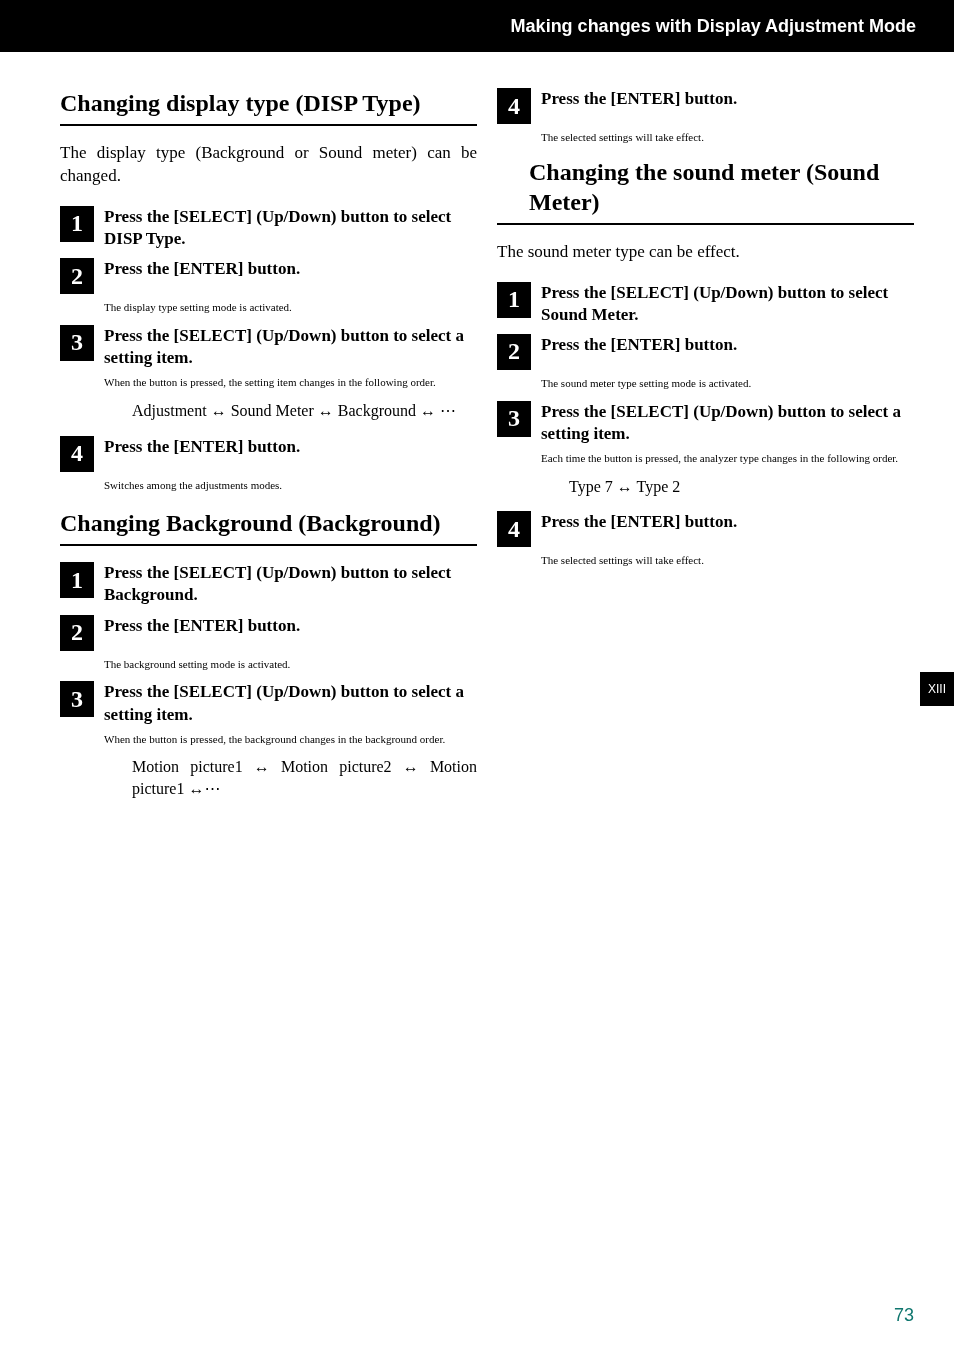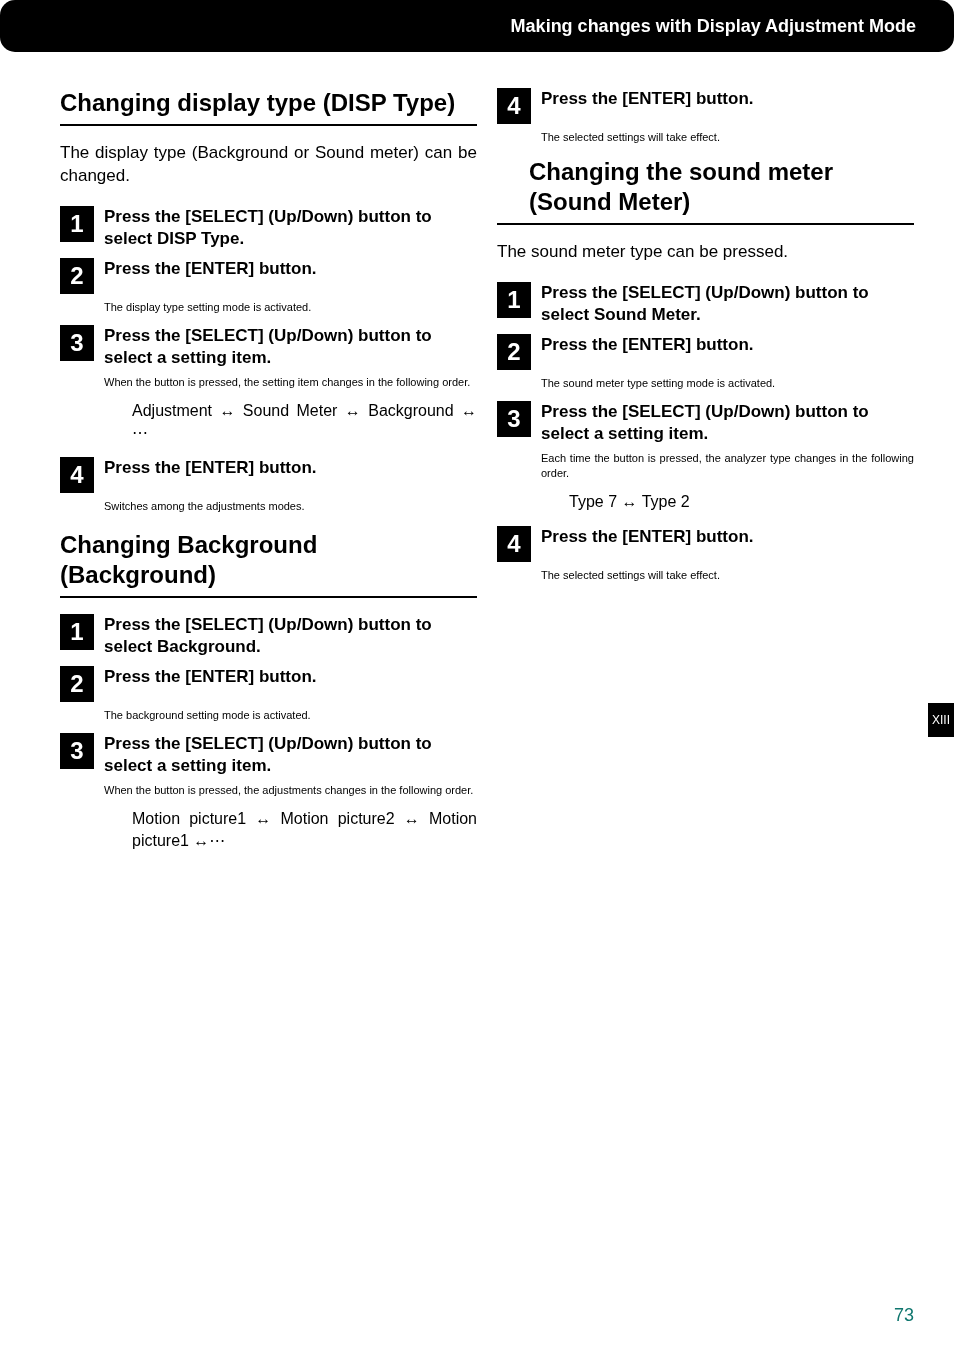--- a/index.html
+++ b/index.html
@@ -1,30 +1,30 @@
 <!DOCTYPE html>
 <html><head>
 <meta charset="utf-8">
 <style>
   * { margin: 0; padding: 0; box-sizing: border-box; }
   html, body { width: 954px; height: 1352px; background: #fff; font-family: Arial, Helvetica, sans-serif; color: #000; }
   .page { position: relative; width: 954px; height: 1352px; }
-  .topbar { background: #000; height: 52px; display: flex; align-items: center; justify-content: flex-end; padding-right: 38px; border-radius: 15px; }
+  .topbar { background: #000; height: 52px; display: flex; align-items: center; justify-content: flex-end; padding-right: 38px; }
   .topbar-title { color: #fff; font-size: 18px; font-weight: bold; }
-  .content { display: flex; padding: 36px 40px 0 60px; gap: 20px; }
+  .content { display: flex; padding: 36px 40px 0 60px; gap: 20px; font-family: Liberation Serif, serif; }
   .col { flex: 1 1 0; }
   .section-heading { font-size: 24px; font-weight: bold; line-height: 1.25; margin-bottom: 6px; }
   .section-rule { border: none; border-top: 2px solid #000; margin-bottom: 16px; }
   .intro { font-size: 17px; text-align: justify; margin-bottom: 18px; line-height: 1.35; }
   .step { display: flex; align-items: flex-start; margin-top: 8px; margin-bottom: 6px; }
   .step-num { flex: 0 0 34px; height: 36px; background: #000; color: #fff; font-weight: bold; font-size: 24px; display: flex; align-items: center; justify-content: center; margin-right: 10px; }
   .step-title { font-size: 17px; font-weight: bold; line-height: 1.3; padding-top: 0; }
   .step-body { margin-left: 44px; font-size: 11px; text-align: justify; line-height: 1.35; margin-bottom: 10px; margin-top: 6px; }
   .step-sub { margin-left: 72px; font-size: 16px; text-align: justify; line-height: 1.35; margin-bottom: 14px; }
-  .side-tab { position: absolute; right: 0; top: 703px; width: 26px; height: 34px; background: #000; color: #fff; font-size: 12px; display: flex; align-items: center; justify-content: center; }
+  .side-tab { position: absolute; right: 0; top: 672px; width: 34px; height: 34px; background: #000; color: #fff; font-size: 12px; display: flex; align-items: center; justify-content: center; }
   .page-num { position: absolute; right: 40px; bottom: 26px; font-size: 18px; color: #0f766e; }
 </style>
 </head>
 <body>
 
 <div class="page">
 
   <div class="topbar">
     <div class="topbar-title">Making changes with Display Adjustment Mode</div>
   </div>
@@ -72,36 +72,36 @@
       <div class="step">
         <div class="step-num">2</div>
         <div class="step-title">Press the [ENTER] button.</div>
       </div>
       <div class="step-body">The background setting mode is activated.</div>
 
       <div class="step">
         <div class="step-num">3</div>
         <div class="step-title">Press the [SELECT] (Up/Down) button to select a setting item.</div>
       </div>
-      <div class="step-body">When the button is pressed, the adjustments changes in the following order.</div>
+      <div class="step-body">When the button is pressed, the background changes in the background order.</div>
       <div class="step-sub">Motion picture1 ↔ Motion picture2 ↔ Motion picture1 ↔⋯</div>
 
     </div>
 
     <div class="col">
 
       <div class="step" style="margin-top:0;">
         <div class="step-num">4</div>
         <div class="step-title">Press the [ENTER] button.</div>
       </div>
       <div class="step-body">The selected settings will take effect.</div>
 
       <div class="section-heading" style="margin-top:12px;margin-left:32px;">Changing the sound meter (Sound Meter)</div>
       <hr class="section-rule">
-      <div class="intro">The sound meter type can be pressed.</div>
+      <div class="intro">The sound meter type can be effect.</div>
 
       <div class="step">
         <div class="step-num">1</div>
         <div class="step-title">Press the [SELECT] (Up/Down) button to select Sound Meter.</div>
       </div>
 
       <div class="step">
         <div class="step-num">2</div>
         <div class="step-title">Press the [ENTER] button.</div>
       </div>

